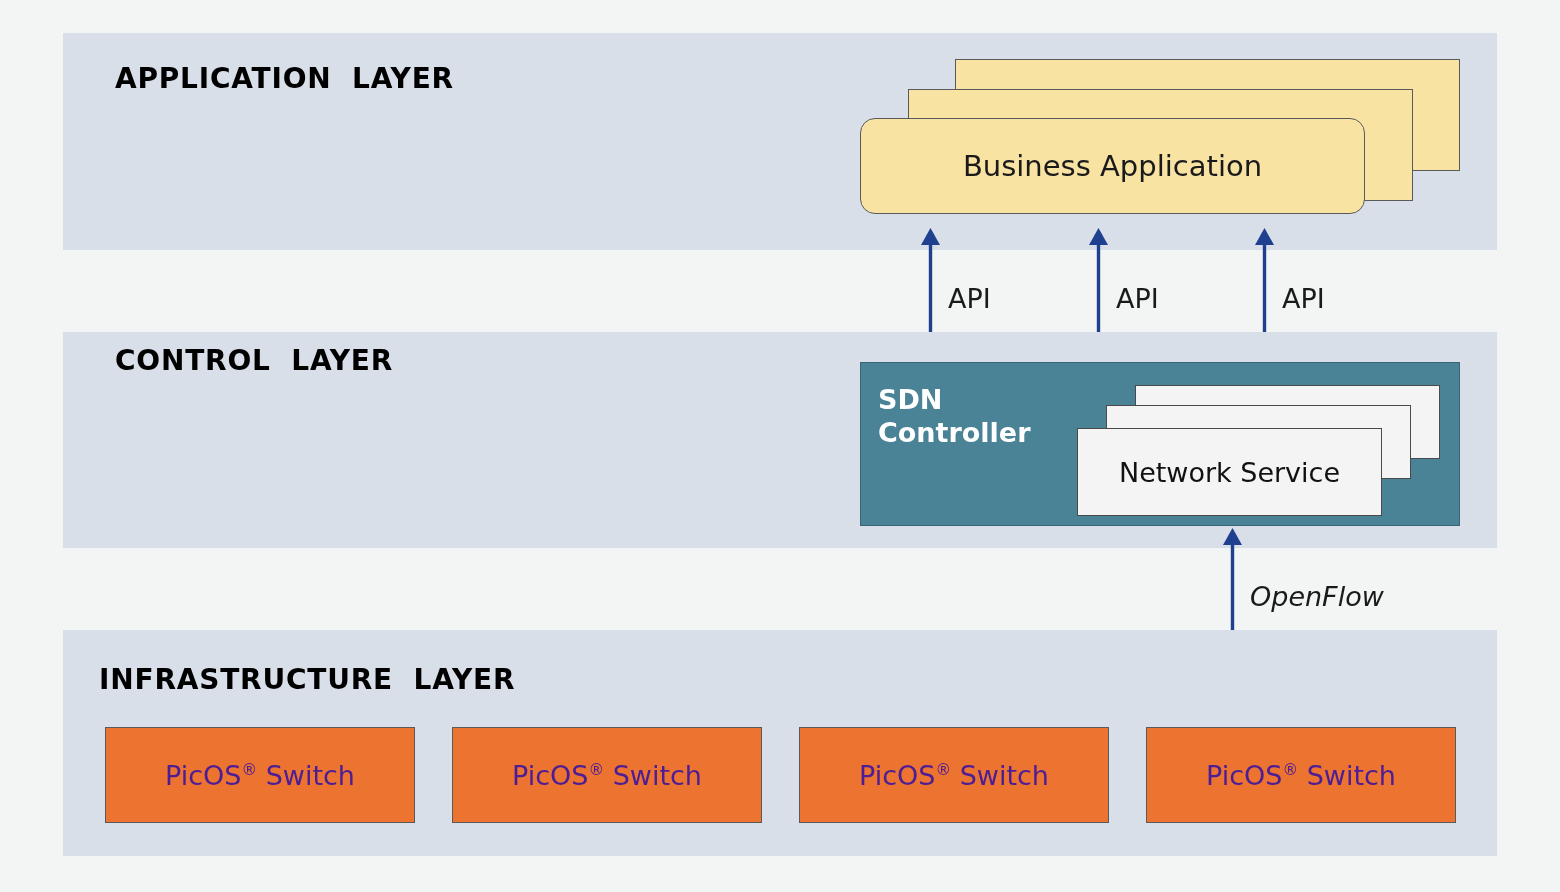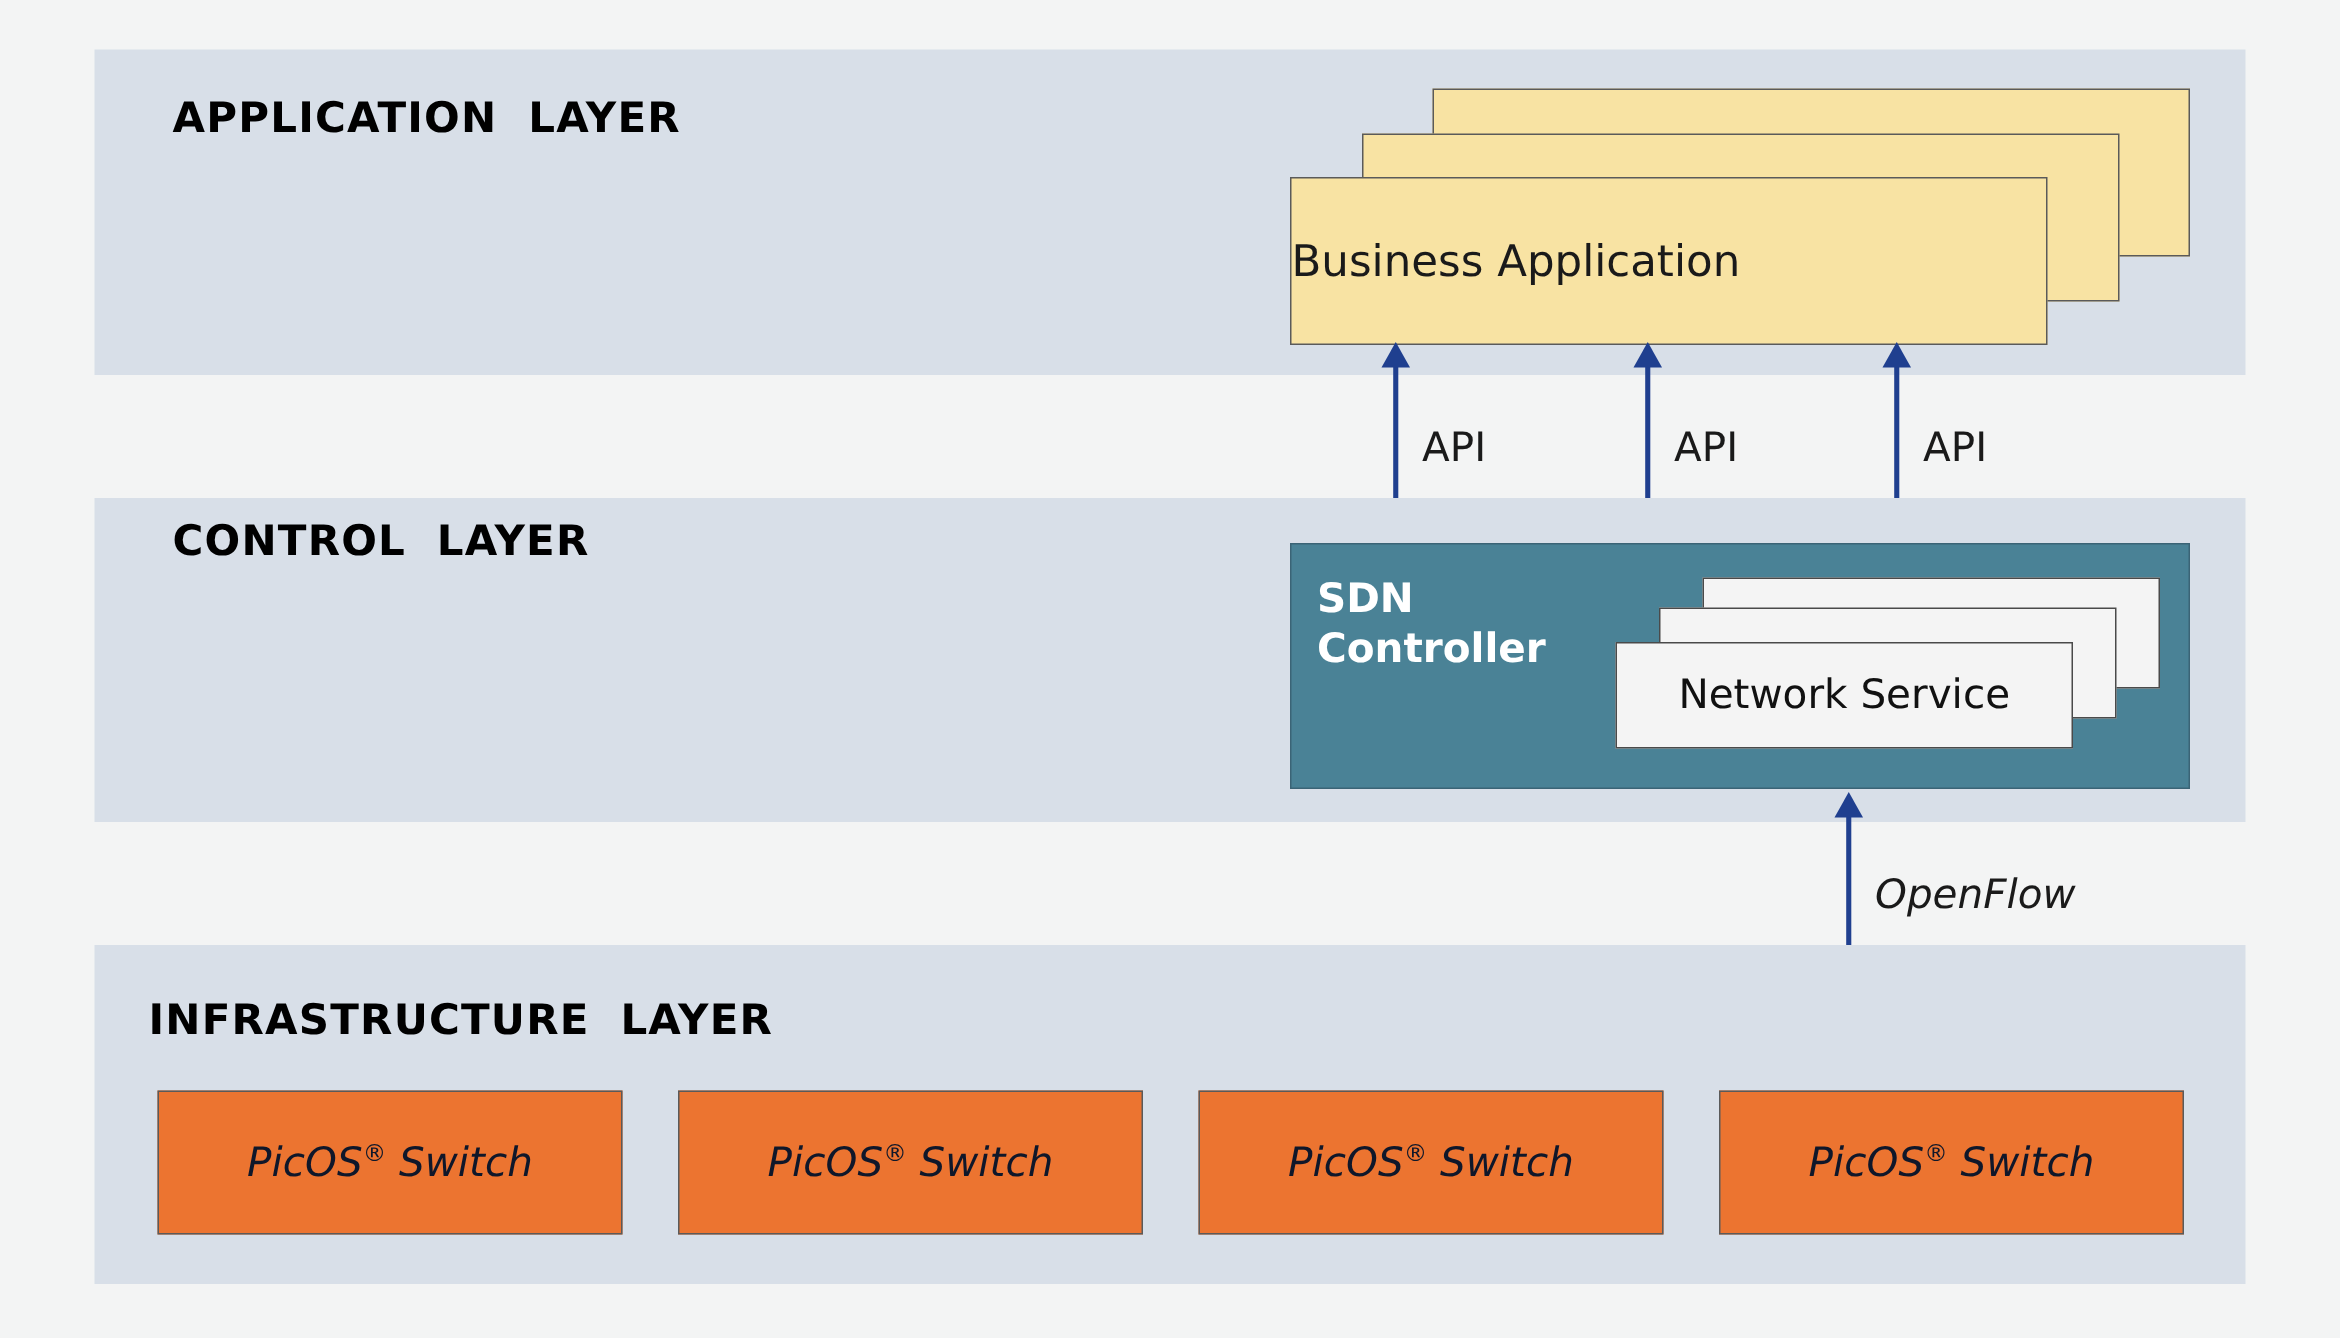--- a/index.html
+++ b/index.html
@@ -47,22 +47,22 @@
 
   
   .app-card {
     position: absolute;
     background: #f8e3a3;
     border: 1.5px solid #5a5a5a;
     box-sizing: border-box;
   }
   #app-card-back   { left: 955px; top: 59px;  width: 505px; height: 112px; }
   #app-card-middle { left: 908px; top: 89px;  width: 505px; height: 112px; }
-  #app-card-front  { left: 860px; top: 118px; width: 505px; height: 112px;
-                     display: flex; align-items: center; justify-content: flex-start; }
+  #app-card-front  { left: 860px; top: 118px; width: 505px; height: 96px;
+                     display: flex; align-items: center; justify-content: center; border-radius: 15px; }
   #app-card-front .card-label {
     font-size: 29px;
     color: #1a1a1a;
   }
 
   
   #sdn-controller-box {
     position: absolute;
     left: 860px;
     top: 362px;
@@ -85,45 +85,44 @@
 
   
   .svc-card {
     position: absolute;
     background: #f4f4f4;
     border: 1.5px solid #4a4a4a;
     box-sizing: border-box;
   }
   #svc-card-back   { left: 1135px; top: 385px; width: 305px; height: 74px; }
   #svc-card-middle { left: 1106px; top: 405px; width: 305px; height: 74px; }
-  #svc-card-front  { left: 1077px; top: 428px; width: 305px; height: 71px;
+  #svc-card-front  { left: 1077px; top: 428px; width: 305px; height: 88px;
                      display: flex; align-items: center; justify-content: center; }
   #svc-card-front .card-label {
     font-size: 27px;
     color: #111111;
   }
 
   
   .switch-box {
     position: absolute;
     top: 727px;
     width: 310px;
     height: 96px;
     background: #ec7430;
     border: 1.5px solid #5a5a5a;
     box-sizing: border-box;
     display: flex;
     align-items: center;
     justify-content: center;
   }
   .switch-label {
-    color: #0f172a;
+    color: #4c1d95;
     font-size: 27px;
     white-space: nowrap;
-    font-style: italic;
   }
   .switch-label sup {
     font-size: 0.58em;
     vertical-align: super;
     line-height: 0;
   }
   #switch-0 { left: 105px; }
   #switch-1 { left: 452px; }
   #switch-2 { left: 799px; }
   #switch-3 { left: 1146px; }

